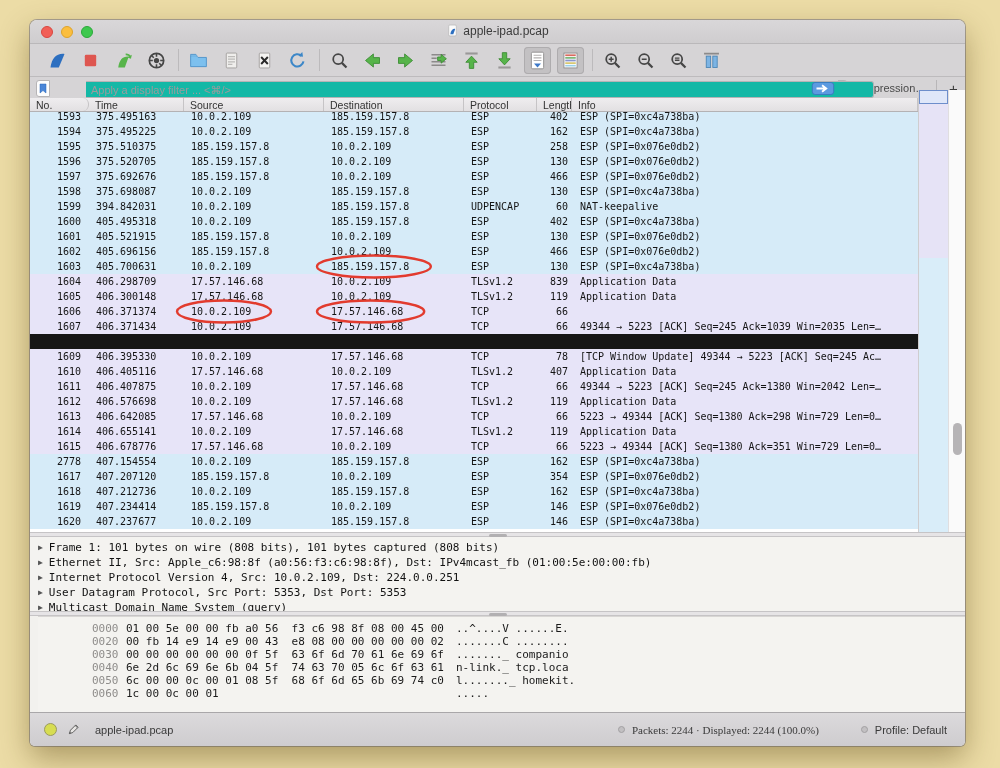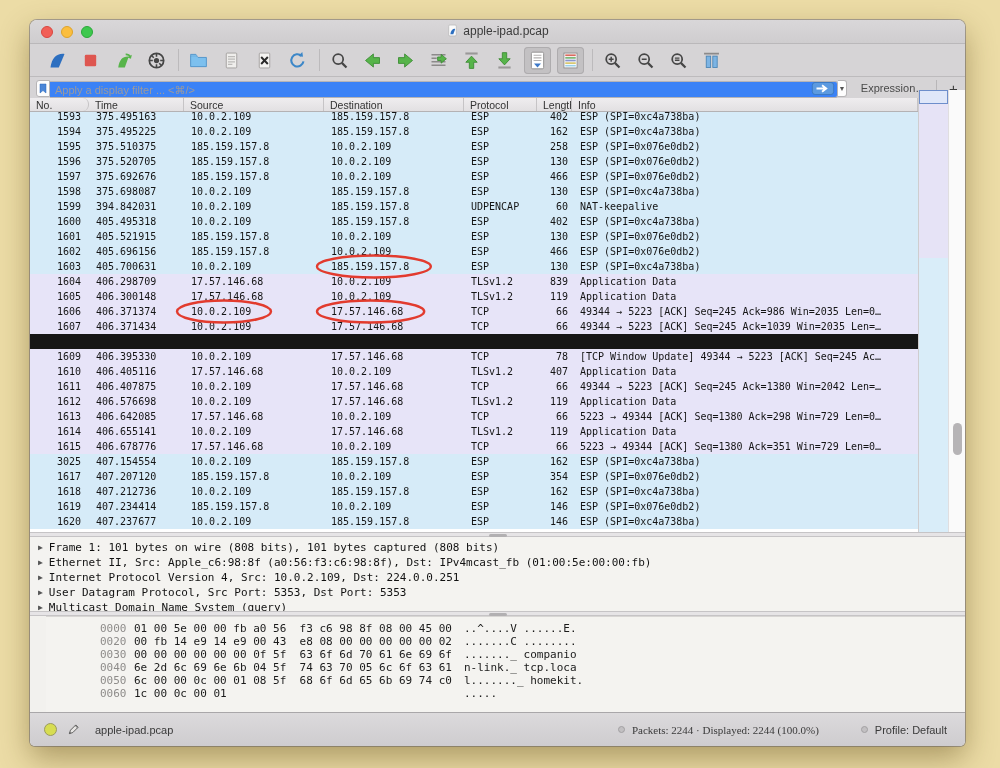--- a/index.html
+++ b/index.html
@@ -30,21 +30,21 @@
   .tsep { width:1px; height:22px; background:#bcbabc; margin:0 6px 0 2px; }
 
   
   .filterbar { position:absolute; left:0; top:57px; right:0; height:23px; background:#d6d4d6;
     border-bottom:1px solid #b2b0b2; display:flex; align-items:center; padding:0 6px; }
   .fbookmark { width:19px; height:17px; background:#fdfdfd; border:1px solid #b6b4b6; border-radius:3px 0 0 3px;
     display:flex; align-items:center; justify-content:center; }
   .fbookmark svg { width:12px; height:13px; }
   .finput-wrap { position:relative; height:17px; flex:0 0 788px; }
   .finput { width:100%; height:17px; border:1px solid #b6b4b6; border-left:none; border-radius:0 3px 3px 0;
-    font-size:11px; padding:0 34px 0 5px; color:#333; font-family:"Liberation Sans",sans-serif; background:#3b82f6; }
+    font-size:11px; padding:0 34px 0 5px; color:#333; font-family:"Liberation Sans",sans-serif; background:#14b8a6;margin-left:36px; }
   .finput::placeholder { color:#9c9a9c; }
   .fapply { position:absolute; right:2px; top:2px; width:26px; height:13px; }
   .fcaret { width:15px; height:17px; border:1px solid #b6b4b6; border-left:none; border-radius:0 3px 3px 0;
     background:#fdfdfd; font-size:7px; color:#555; display:flex; align-items:center; justify-content:center; }
   .fexpr { font-size:11px; color:#4a4a4a; margin:0 10px 0 14px; white-space:nowrap; }
   .fsep { width:1px; height:16px; background:#b8b6b8; }
   .fplus { font-size:15px; color:#3a3a3a; margin-left:11px; width:20px; text-align:center; }
 
   
   .colheader { position:absolute; left:0; top:78px; width:888px; height:14px;
@@ -77,21 +77,21 @@
   .splitter { position:absolute; left:0; right:0; height:5px; background:#e6e4e6; border-top:1px solid #c6c4c6; border-bottom:1px solid #c6c4c6; }
   .splitter .dot { position:absolute; left:50%; top:1px; width:18px; height:3px; margin-left:-9px; border-radius:2px; background:#b2b0b2; }
   .split1 { top:512px; } .split2 { top:591px; }
 
   
   .details { position:absolute; left:0; top:517px; right:0; height:74px; background:#f4f3f0; padding:3px 0 0 8px; }
   .dline { height:15px; line-height:15px; font-family:"DejaVu Sans Mono",monospace; font-size:11px; color:#111; white-space:nowrap; overflow:hidden; }
   .dline .tri { color:#555; font-size:8px; margin-right:6px; vertical-align:1px; }
 
   
-  .hexpane { position:absolute; left:16px; top:596px; right:0; height:96px; background:#f4f3f0; padding:5px 0 0 16px; border-top:1px solid #d8d6d4; }
+  .hexpane { position:absolute; left:8px; top:596px; right:0; height:96px; background:#f4f3f0; padding:5px 0 0 16px; border-top:1px solid #d8d6d4; }
   .hrow { height:13px; line-height:13px; font-family:"DejaVu Sans Mono",monospace; font-size:11px; white-space:pre; }
   .hrow .off { display:inline-block; width:34px; margin-left:38px; color:#8e8c8a; }
   .hrow .hx  { display:inline-block; width:330px; color:#1a1a1a; }
   .hrow .asc { color:#1a1a1a; }
 
   
   .statusbar { position:absolute; left:0; right:0; bottom:0; height:34px;
     background:linear-gradient(#dcdadc,#cecccf); border-top:1px solid #a9a7a9; display:flex; align-items:center; padding:0 14px; font-size:11px; color:#3a3a3a; }
   .expert-dot { width:13px; height:13px; border-radius:50%; background:#d7dd52; border:1px solid #9a9a60; margin-right:10px; }
   .sb-edit svg { width:14px; height:14px; margin-right:14px; }
@@ -403,21 +403,20 @@
           <span class="c5">119</span>
           <span class="c6">Application Data</span>
         </div>
         <div class="prow row-tcp-purple">
           <span class="c0">1606</span>
           <span class="c1">406.371374</span>
           <span class="c2">10.0.2.109</span>
           <span class="c3">17.57.146.68</span>
           <span class="c4">TCP</span>
           <span class="c5">66</span>
-          <span class="c6">49344 → 5223 [ACK] Seq=245 Ack=986 Win=2035 Len=0…</span>
         </div>
         <div class="prow row-tcp-purple">
           <span class="c0">1607</span>
           <span class="c1">406.371434</span>
           <span class="c2">10.0.2.109</span>
           <span class="c3">17.57.146.68</span>
           <span class="c4">TCP</span>
           <span class="c5">66</span>
           <span class="c6">49344 → 5223 [ACK] Seq=245 Ack=1039 Win=2035 Len=…</span>
         </div>
@@ -486,21 +485,21 @@
         <div class="prow row-tcp-purple">
           <span class="c0">1615</span>
           <span class="c1">406.678776</span>
           <span class="c2">17.57.146.68</span>
           <span class="c3">10.0.2.109</span>
           <span class="c4">TCP</span>
           <span class="c5">66</span>
           <span class="c6">5223 → 49344 [ACK] Seq=1380 Ack=351 Win=729 Len=0…</span>
         </div>
         <div class="prow row-esp-blue">
-          <span class="c0">3025</span>
+          <span class="c0">2778</span>
           <span class="c1">407.154554</span>
           <span class="c2">10.0.2.109</span>
           <span class="c3">185.159.157.8</span>
           <span class="c4">ESP</span>
           <span class="c5">162</span>
           <span class="c6">ESP (SPI=0xc4a738ba)</span>
         </div>
         <div class="prow row-esp-blue">
           <span class="c0">1617</span>
           <span class="c1">407.207120</span>

